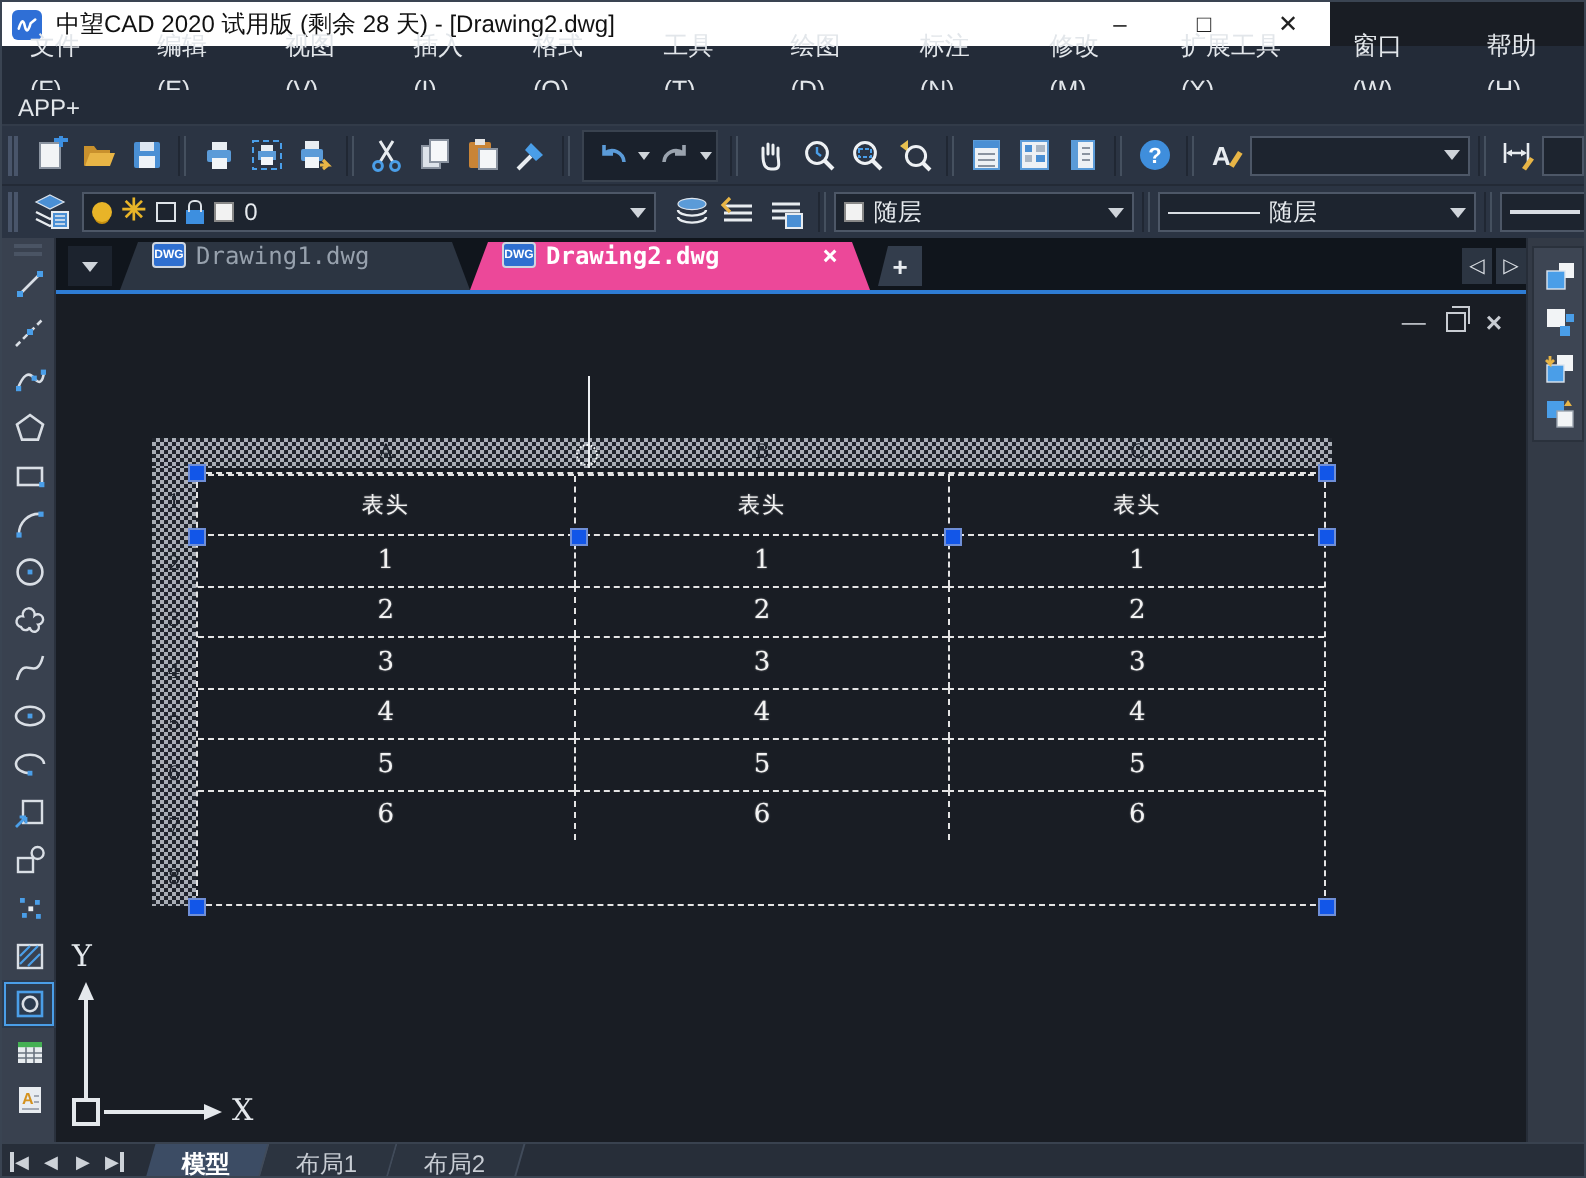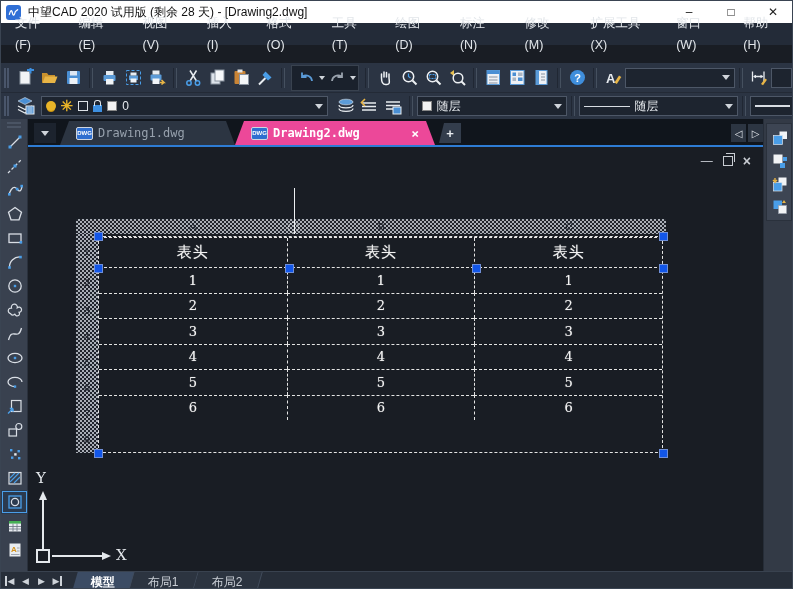--- a/index.html
+++ b/index.html
@@ -1,21 +1,21 @@
 <!DOCTYPE html>
 <html><head>
 <meta charset="utf-8">
 <style>
   * { margin:0; padding:0; box-sizing:border-box; }
   html,body { background:#0c0f14; }
   body { font-family:"Liberation Sans", sans-serif; }
   .app { position:relative; width:793px; height:589px; background:#191d24; overflow:hidden; border:1px solid #3a4452; }
 
   
-  .titlebar { position:absolute; left:0; top:0; width:793px; height:22px; background:#ffffff; display:flex; align-items:center; }
+  .titlebar { position:absolute; left:0; top:0; width:664px; height:22px; background:#ffffff; display:flex; align-items:center; }
   .titlebar .logo { width:15px; height:15px; margin-left:5px; border-radius:3px; background:#2f6fd6; display:flex; align-items:center; justify-content:center; }
   .titlebar .title-text { margin-left:7px; font-size:12px; color:#111; }
   .win-ctrls { margin-left:auto; display:flex; height:100%; }
   .win-btn { width:42px; height:100%; display:flex; align-items:center; justify-content:center; font-size:12px; color:#222; cursor:default; }
 
   
   .menubar { position:absolute; left:0; top:22px; width:793px; height:22px; background:#232b38; display:flex; align-items:center; gap:0; }
   .menu-item { color:#e2e6ea; font-size:12.5px; padding:0 14px; line-height:22px; }
   .appbar { position:absolute; left:0; top:44px; width:793px; height:18px; background:#232b38; border-bottom:1px solid #323b49; }
   .appbar span { color:#e2e6ea; font-size:12px; margin-left:8px; line-height:17px; display:inline-block; }
@@ -39,21 +39,21 @@
 
   .bulb { width:10px; height:10px; border-radius:50%; background:#e8b428; box-shadow:0 2px 0 -1px #c79010; }
   .star { color:#e8b428; font-size:15px; font-weight:bold; line-height:10px; }
   .sqr-ico { width:10px; height:10px; border:1.5px solid #dde2e8; }
   .lock { width:9px; height:7px; background:#3d8fe0; position:relative; margin-top:4px; }
   .lock:before { content:""; position:absolute; left:1px; top:-5px; width:5px; height:5px; border:1.5px solid #dde2e8; border-bottom:none; border-radius:3px 3px 0 0; }
 
   
   .tabbar { position:absolute; left:27px; top:118px; width:735px; height:28px; background:#10151c; display:flex; align-items:flex-end; border-bottom:2px solid #2e7cd4; }
   .tab-dd { width:22px; height:20px; display:flex; align-items:center; justify-content:center; margin:0 4px 2px 6px; background:#1c232e; }
-  .doc-tab { height:24px; display:flex; align-items:center; gap:5px; padding:0 16px; font-family:"DejaVu Sans Mono", monospace; font-size:12px; clip-path:polygon(9px 0, calc(100% - 9px) 0, 100% 100%, 0 100%); }
+  .doc-tab { height:24px; display:flex; gap:5px; padding:0 16px; font-family:"DejaVu Sans Mono", monospace; font-size:12px; clip-path:polygon(9px 0, calc(100% - 9px) 0, 100% 100%, 0 100%); }
   .doc-tab.inactive { background:#2c3542; color:#97a1ad; width:175px; }
   .doc-tab.active { background:#ec4899; color:#ffffff; font-weight:bold; width:200px; }
   .dwg-ico { width:17px; height:13px; background:#2f6fd0; border:1px solid #cfd6e0; border-radius:2px; color:#fff; font-size:6px; font-weight:bold; display:flex; align-items:center; justify-content:center; font-family:"Liberation Sans",sans-serif; }
   .tab-close { color:#fff; font-size:13px; font-weight:bold; margin-left:auto; }
   .tab-new { width:22px; height:20px; margin:0 0 2px 4px; background:#333d4c; clip-path:polygon(5px 0, 100% 0, 100% 100%, 0 100%); color:#e8ecf0; font-size:13px; font-weight:bold; display:flex; align-items:center; justify-content:center; }
   .tab-scroll { margin-left:auto; display:flex; gap:2px; margin-bottom:3px; }
   .tab-scroll .sbtn { width:15px; height:18px; background:#2c3542; color:#dfe3e8; font-size:10px; display:flex; align-items:center; justify-content:center; }
 
   
   .palette { position:absolute; left:0; top:118px; width:27px; height:452px; background:#39414f; border-right:1px solid #2a313d; }
@@ -77,21 +77,21 @@
 
   .hatch { background-image:repeating-conic-gradient(#a9aeb6 0% 25%, #20242c 25% 50%); background-size:4px 4px; position:absolute; }
   .hatch-top { left:48px; top:72px; width:590px; height:15px; }
   .hatch-left { left:48px; top:87px; width:22px; height:219px; }
   .col-letter { position:absolute; top:72px; width:14px; height:15px; line-height:15px; text-align:center; font-size:10px; color:#1d222b; font-family:"DejaVu Serif", serif; }
   .row-num { position:absolute; left:48px; width:22px; height:13px; line-height:13px; text-align:center; font-size:10px; color:#1d222b; font-family:"DejaVu Serif", serif; }
 
   .tbl { position:absolute; left:70px; top:89px; width:565px; height:217px; border:1px dashed #e4e4e4; font-family:"DejaVu Serif", serif; color:#f2f2f2; }
   .tbl-title { height:32px; display:flex; align-items:center; justify-content:center; font-size:17px; letter-spacing:2px; text-shadow:0 0 1px rgba(255,255,255,.55); }
   .tbl-head { height:30px; display:grid; grid-template-columns:1fr 1fr 1fr; border-top:1px dashed #e4e4e4; }
-  .tbl-head > div { display:flex; align-items:center; justify-content:center; font-size:15px; letter-spacing:1px; text-shadow:0 0 1px rgba(255,255,255,.55); }
+  .tbl-head > div { display:flex; align-items:center; justify-content:center; font-size:11px; letter-spacing:1px; text-shadow:0 0 1px rgba(255,255,255,.55); }
   .tbl-body { height:153px; display:grid; grid-template-columns:1fr 1fr 1fr; grid-template-rows:repeat(6,1fr); }
   .tbl-body > div { display:flex; align-items:center; justify-content:center; font-size:13px; border-top:1px dashed #e4e4e4; text-shadow:0 0 1px rgba(255,255,255,.55); }
   .colb { border-left:1px dashed #e4e4e4; }
 
   .grip { position:absolute; width:9px; height:9px; background:#1256e8; border:1px solid #6f8fd8; }
   .crosshair-v { position:absolute; left:266px; top:41px; width:1px; height:46px; background:#eceff2; }
   .snap-marker { position:absolute; left:260px; top:75px; width:11px; height:11px; border:1.5px dotted #f2f4f6; border-radius:50%; }
 
   .ucs { position:absolute; left:0; top:316px; width:110px; height:108px; color:#e4e8ec; }
   .ucs-origin { position:absolute; left:8px; top:86px; width:14px; height:14px; border:2px solid #e4e8ec; }
@@ -139,20 +139,23 @@
     <span class="menu-item">格式(O)</span>
     <span class="menu-item">工具(T)</span>
     <span class="menu-item">绘图(D)</span>
     <span class="menu-item">标注(N)</span>
     <span class="menu-item">修改(M)</span>
     <span class="menu-item">扩展工具(X)</span>
     <span class="menu-item">窗口(W)</span>
     <span class="menu-item">帮助(H)</span>
   </div>
 
+  <div class="appbar">
+    <span>APP+</span>
+  </div>
 
   <div class="toolbar1">
     <div class="tgrip"></div>
     <div class="tbtn">
         <svg width="19" height="19">
           <rect x="4" y="3.5" width="10" height="12.5" fill="#f2f4f6" stroke="#8a93a0"></rect>
           <rect x="11" y="1" width="7" height="2" fill="#3d8fe0"></rect>
           <rect x="13.5" y="-1.5" width="2" height="7" fill="#3d8fe0"></rect>
         </svg>
       </div>

